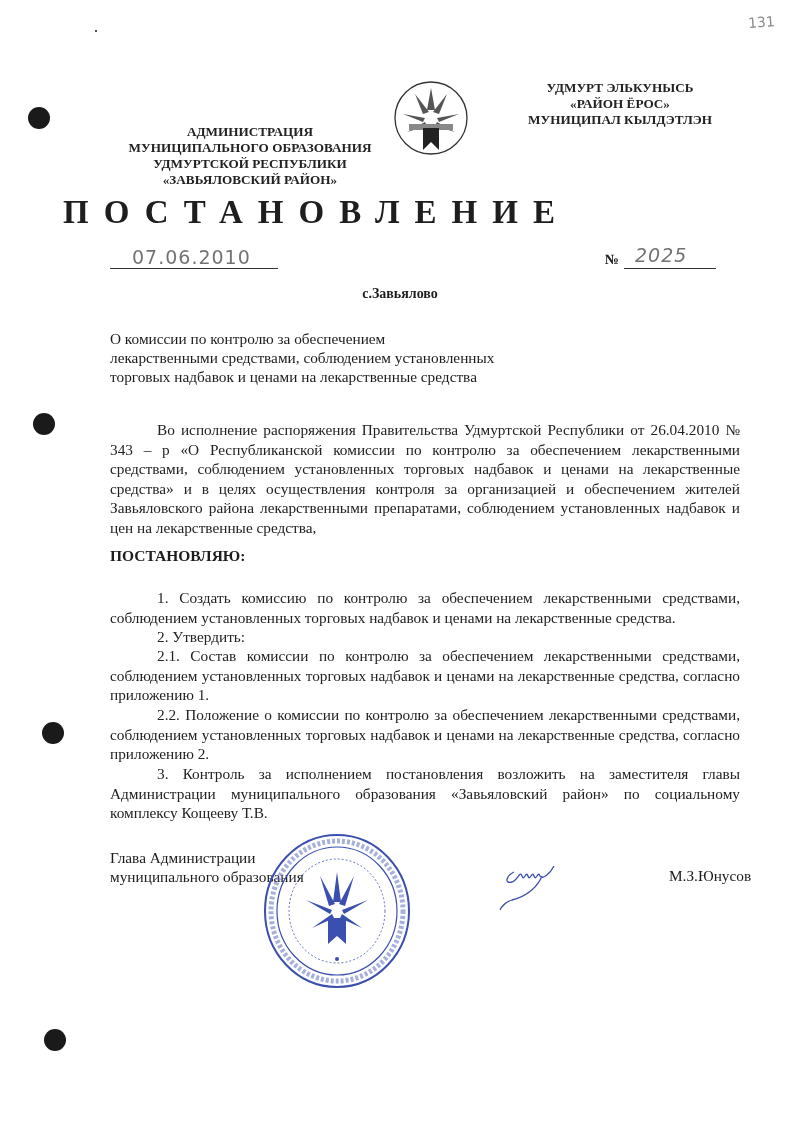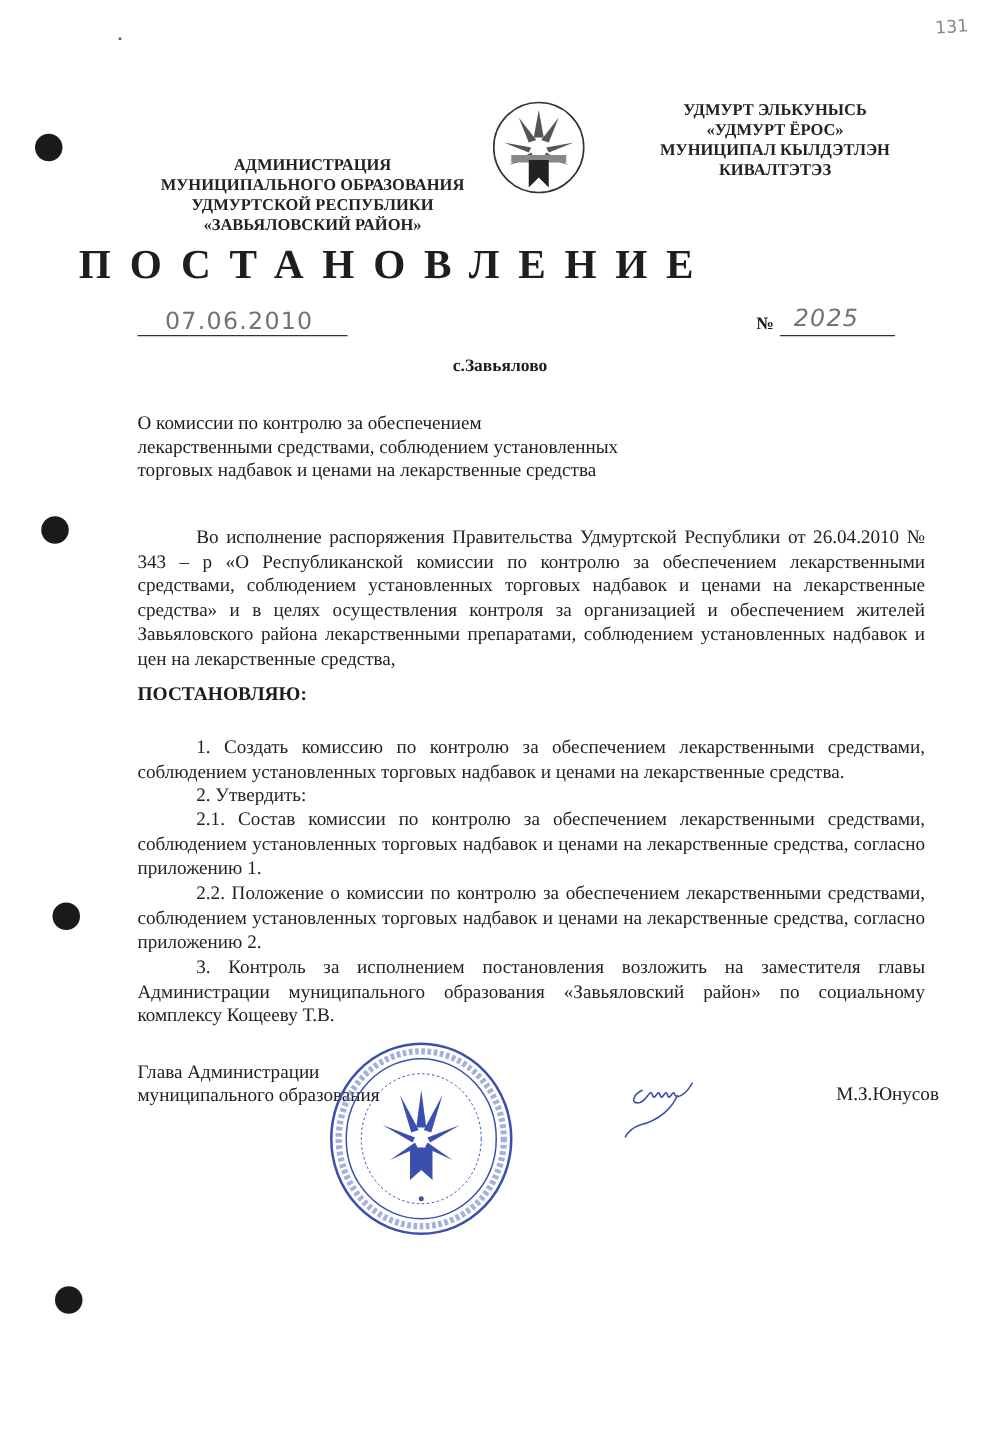--- a/index.html
+++ b/index.html
@@ -44,23 +44,22 @@
     <polygon points="66,34 46,42 44,38"></polygon>
     <polygon points="14,52 32,42 34,46"></polygon>
     <polygon points="62,52 42,46 44,42"></polygon>
   </g>
   <rect x="16" y="44" width="44" height="6" fill="#888"></rect>
   <polygon points="30,48 46,48 46,70 38,62 30,70" fill="#222"></polygon>
 </svg>
 
 <div class="hdr" style="left:490px;top:80px;width:260px;">
   <div>УДМУРТ  ЭЛЬКУНЫСЬ</div>
-  <div>«УДМУРТ ЁРОС»</div>
+  <div>«РАЙОН ЁРОС»</div>
   <div>МУНИЦИПАЛ КЫЛДЭТЛЭН</div>
-  <div>КИВАЛТЭТЭЗ</div>
 </div>
 
 <div class="title">ПОСТАНОВЛЕНИЕ</div>
 
 <div class="hand" style="left:132px;top:246px;">07.06.2010</div>
 <div class="uline" style="left:110px;top:268px;width:168px;"></div>
 
 <div class="abs" style="left:605px;top:252px;font-size:14px;font-weight:bold;">№</div>
 <div class="hand" style="left:635px;top:244px;font-style:italic;">2025</div>
 <div class="uline" style="left:624px;top:268px;width:92px;"></div>

